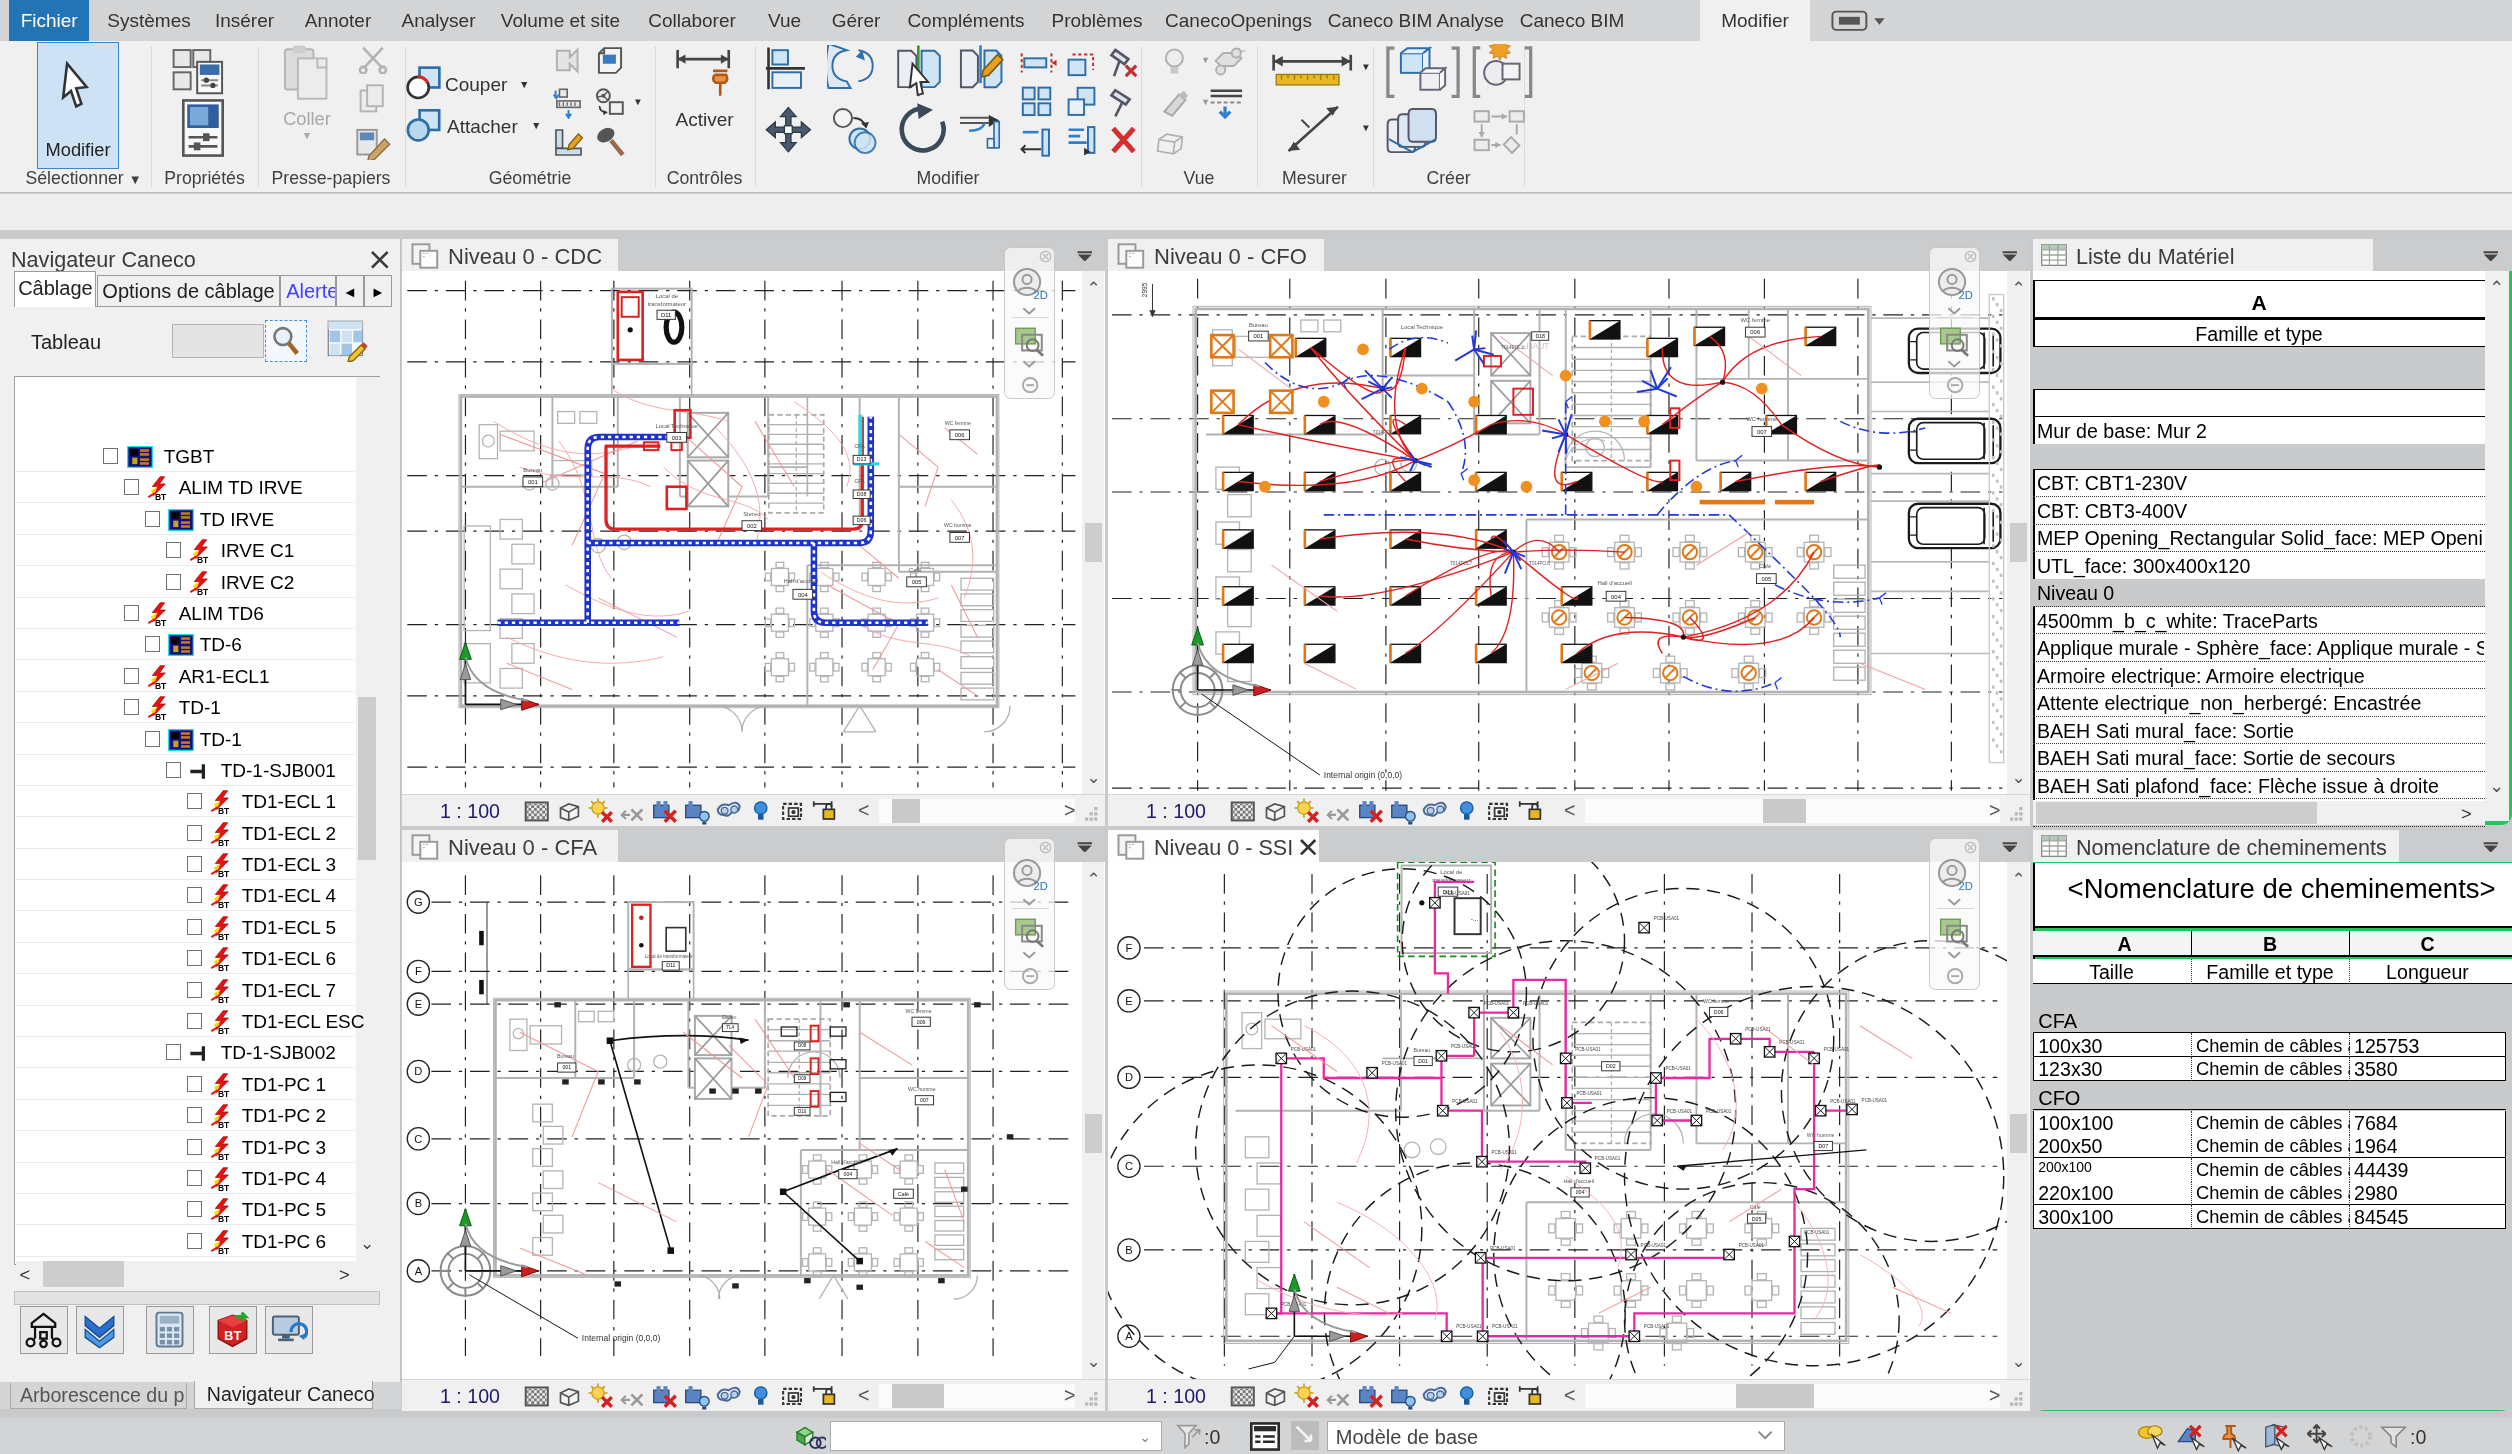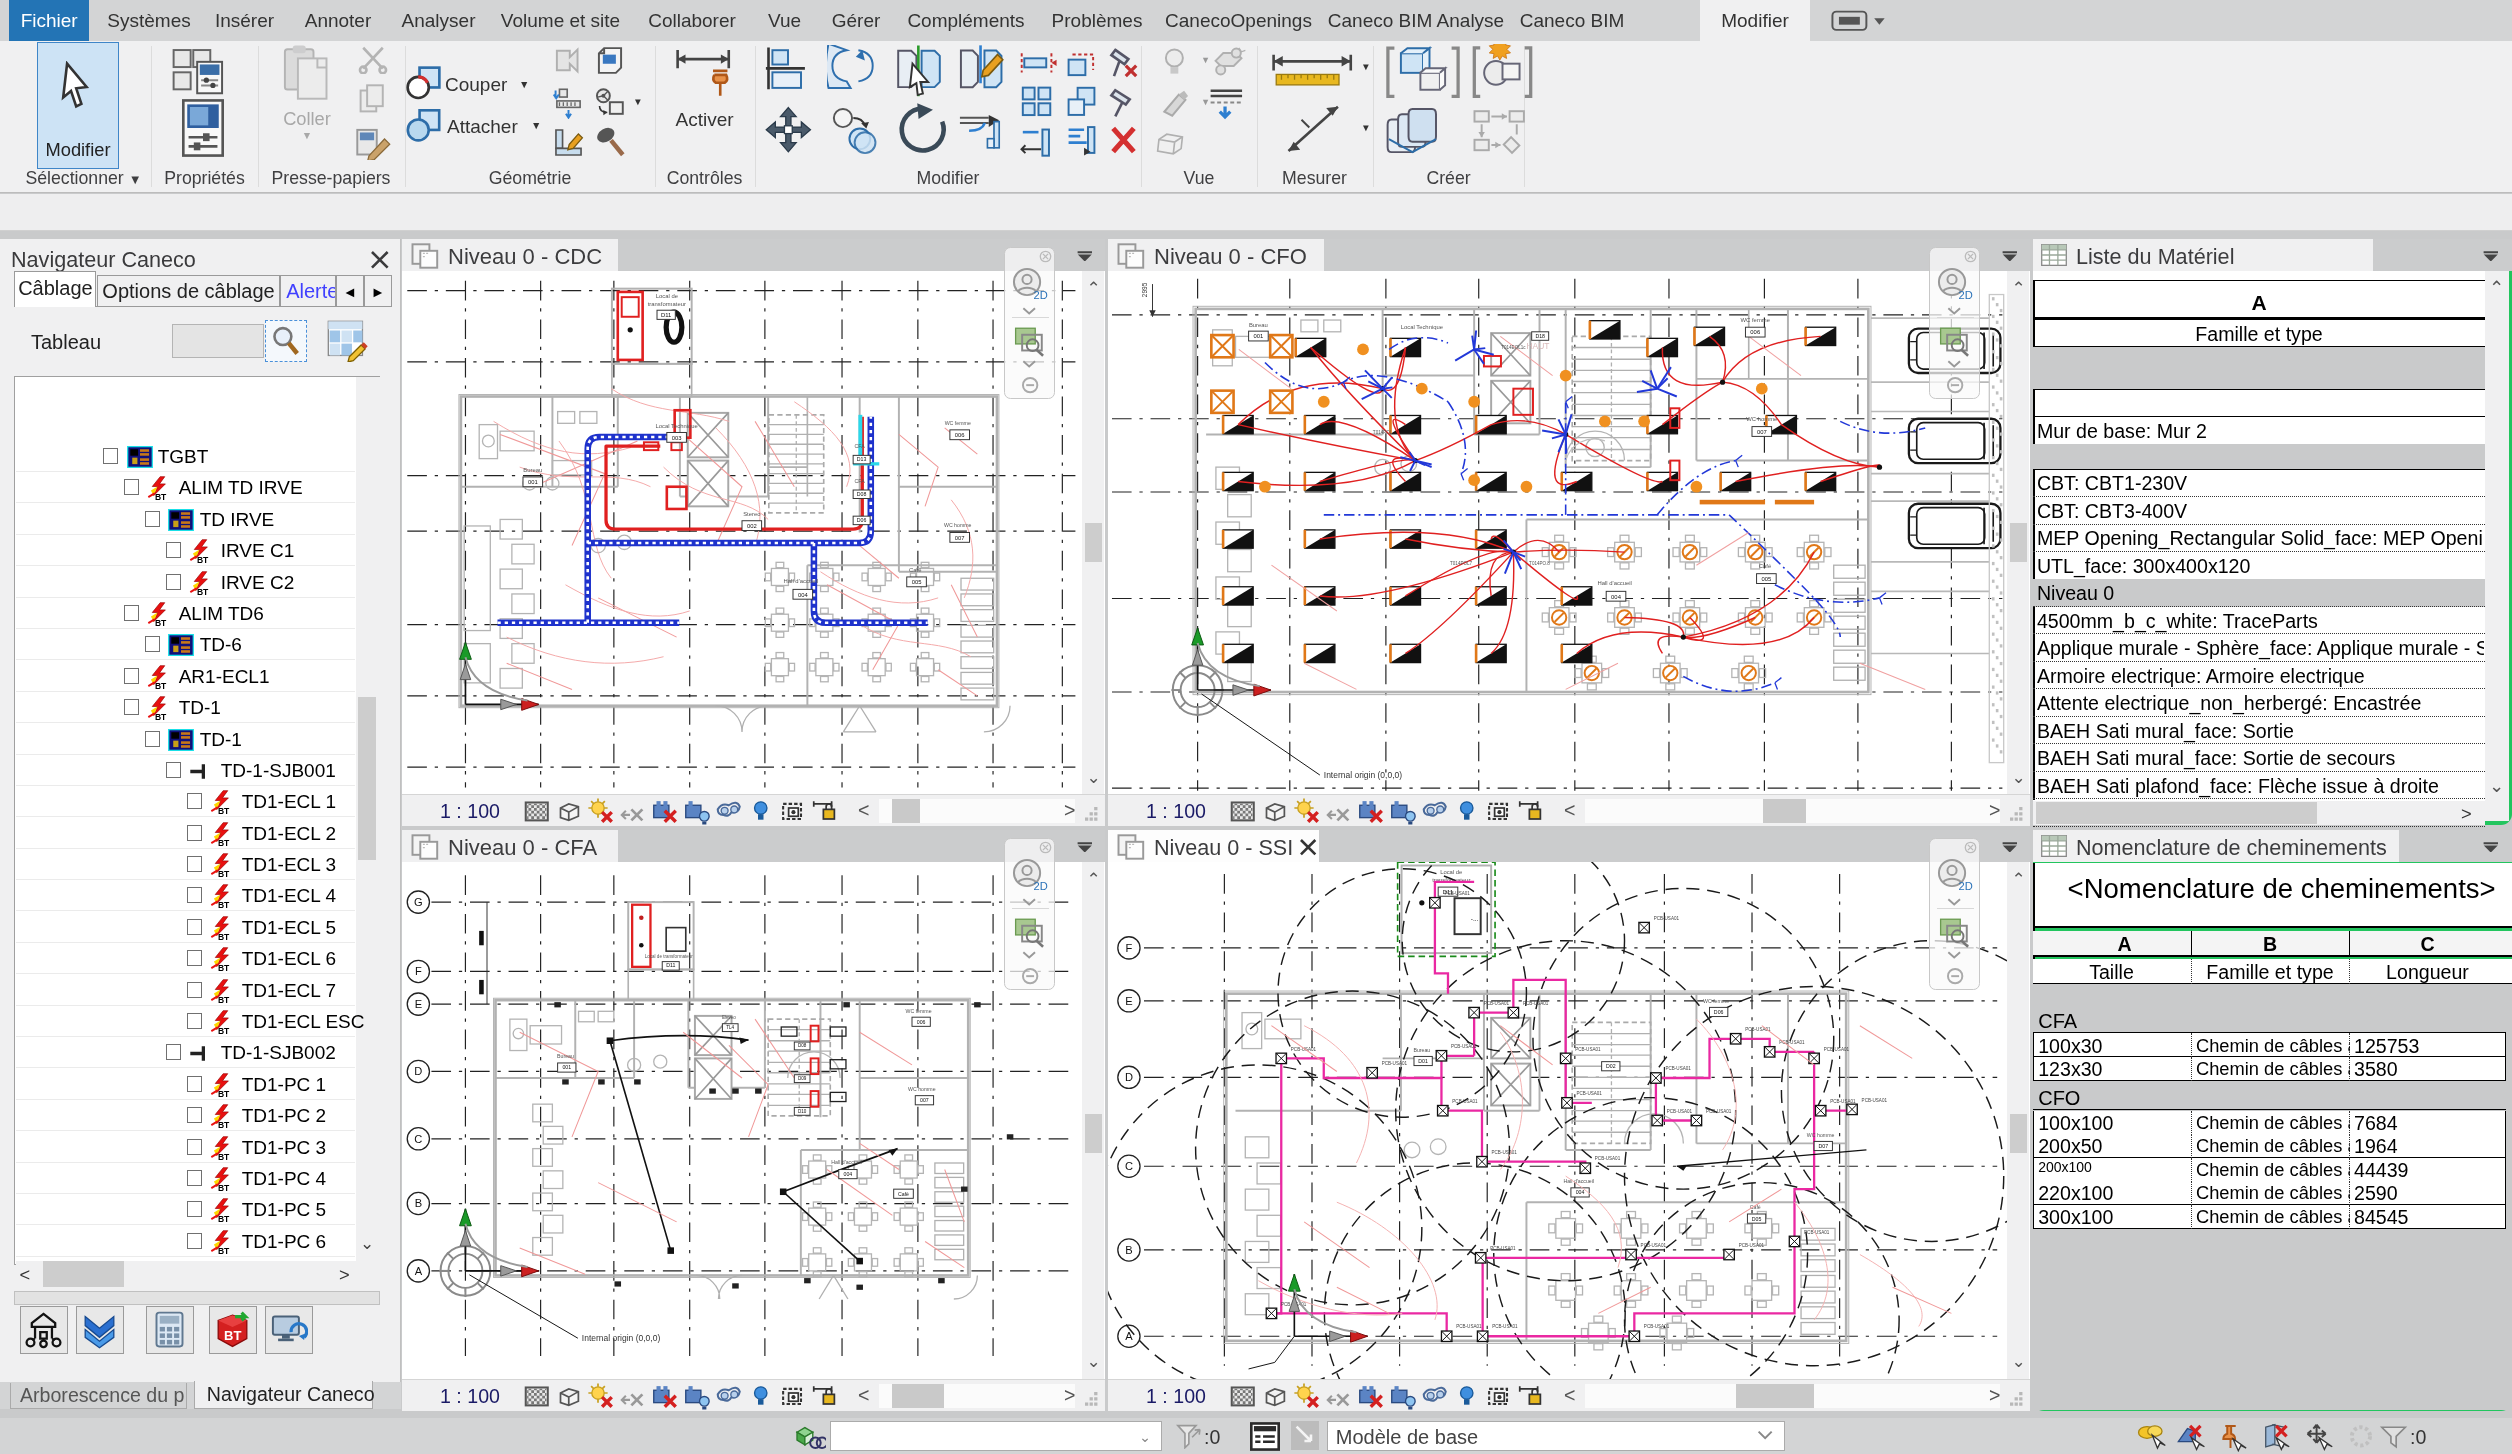--- a/index.html
+++ b/index.html
@@ -415,21 +415,21 @@
       <svg class="abs" style="left:111px; top:5.2px;" width="26" height="22" viewBox="0 0 40 34">
             <rect x="0" y="0" width="40" height="34" fill="#19e0e8"></rect>
             <rect x="2" y="2" width="36" height="30" fill="#10107a"></rect>
             <rect x="5" y="5" width="12" height="10" fill="#000"></rect>
             <rect x="20" y="5" width="14" height="4" fill="#c87818"></rect>
             <rect x="20" y="11" width="14" height="4" fill="#c87818"></rect>
             <rect x="8" y="18" width="8" height="10" fill="#c8a018"></rect>
             <rect x="20" y="19" width="14" height="4" fill="#c87818"></rect>
             <rect x="20" y="25" width="14" height="4" fill="#c87818"></rect>
           </svg>
-      <div class="tlabel" style="left:142px;">TGBT</div>
+      <div class="tlabel" style="left:148px;">TGBT</div>
     </div>
     <div class="trow" style="top:233px;">
       <div class="cb" style="left:108px;"></div>
       <svg class="abs" style="left:131px; top:3.9px;" width="25" height="25" viewBox="0 0 38 38">
             <path d="M20 1 L8 16 L16 16 L10 30 L28 12 L19 12 L27 1 Z" fill="#e81010" stroke="#900" stroke-width="1"></path>
             <path d="M6 22 L16 16 L10 30 Z" fill="#ffd800"></path>
             <text x="12" y="36" font-size="13" font-weight="bold" fill="#000" font-family="Liberation Sans">BT</text>
             <path d="M2 32 L12 26" stroke="#e81010" stroke-width="3"></path>
           </svg>
       <div class="tlabel" style="left:163px;">ALIM TD IRVE</div>
@@ -2766,21 +2766,21 @@
     <div class="abs" style="left:316px; top:304px; width:1.3px; height:23.5px; border-left:1.3px dotted #333;"></div>
     <div class="abs" style="left:0px; top:328px; width:473px; height:23.5px; background:#fff; border:1.3px solid #000; border-top:none;"></div>
     <div class="cell" style="left:5.2px; top:329px; width:148px; font-size:14px;">200x100</div>
     <div class="cell" style="left:163px; top:329px; width:154px; font-size:18.3px;">Chemin de câbles a</div>
     <div class="cell" style="left:321px; top:329px; width:147px; font-size:19.6px;">44439</div>
     <div class="abs" style="left:158px; top:328px; width:1.3px; height:23.5px; border-left:1.3px dotted #333;"></div>
     <div class="abs" style="left:316px; top:328px; width:1.3px; height:23.5px; border-left:1.3px dotted #333;"></div>
     <div class="abs" style="left:0px; top:351px; width:473px; height:23.5px; background:#fff; border:1.3px solid #000; border-top:none;"></div>
     <div class="cell" style="left:5.2px; top:352px; width:148px; font-size:19.6px;">220x100</div>
     <div class="cell" style="left:163px; top:352px; width:154px; font-size:18.3px;">Chemin de câbles a</div>
-    <div class="cell" style="left:321px; top:352px; width:147px; font-size:19.6px;">2590</div>
+    <div class="cell" style="left:321px; top:352px; width:147px; font-size:19.6px;">2980</div>
     <div class="abs" style="left:158px; top:351px; width:1.3px; height:23.5px; border-left:1.3px dotted #333;"></div>
     <div class="abs" style="left:316px; top:351px; width:1.3px; height:23.5px; border-left:1.3px dotted #333;"></div>
     <div class="abs" style="left:0px; top:375px; width:473px; height:23.5px; background:#fff; border:1.3px solid #000; border-top:none;"></div>
     <div class="cell" style="left:5.2px; top:376px; width:148px; font-size:19.6px;">300x100</div>
     <div class="cell" style="left:163px; top:376px; width:154px; font-size:18.3px;">Chemin de câbles a</div>
     <div class="cell" style="left:321px; top:376px; width:147px; font-size:19.6px;">84545</div>
     <div class="abs" style="left:158px; top:375px; width:1.3px; height:23.5px; border-left:1.3px dotted #333;"></div>
     <div class="abs" style="left:316px; top:375px; width:1.3px; height:23.5px; border-left:1.3px dotted #333;"></div>
     <div class="abs" style="left:0px; top:202px; width:473px; height:1.3px; background:#000;"></div>
     <div class="abs" style="left:0px; top:279px; width:473px; height:1.3px; background:#000;"></div>

